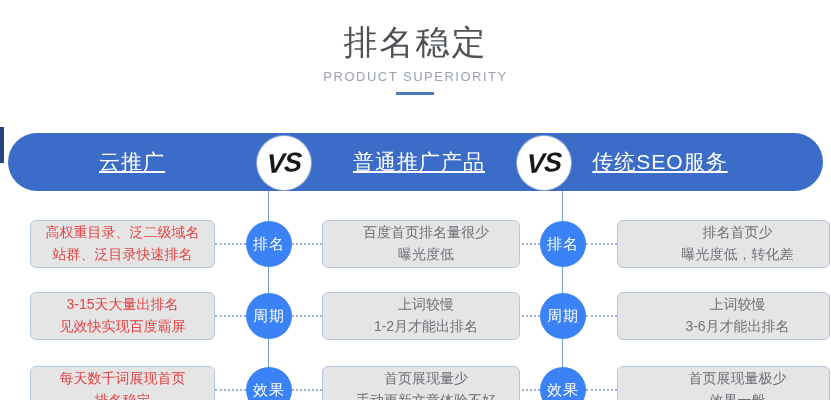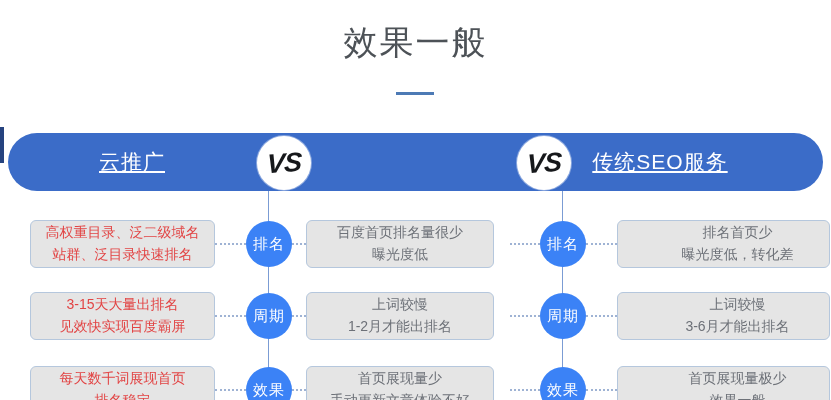--- a/index.html
+++ b/index.html
@@ -73,21 +73,21 @@
   .cell{
     position:absolute;top:0;height:46px;
     background:#e5e5e5;
     border:1px solid #b5c7dd;border-radius:6px;
     display:flex;align-items:center;justify-content:center;
     text-align:center;
     font-size:14px;line-height:1.55;color:#6d7178;
     white-space:pre-line;z-index:1;
   }
   .cell.c1{left:30px;width:183px;color:#e24444;}
-  .cell.c2{left:306px;width:186px;}
+  .cell.c2{left:322px;width:186px;padding-left:10px;}
   .cell.c3{left:617px;width:183px;padding-left:28px;}
   .dotline{
     position:absolute;top:23px;height:0;
     border-top:2px dotted #9fb3d4;z-index:0;
   }
   .dotline.d1{left:215px;width:31px;}
   .dotline.d2{left:292px;width:30px;}
   .dotline.d3{left:510px;width:30px;}
   .dotline.d4{left:586px;width:31px;}
   .row-badge{
@@ -97,26 +97,28 @@
     font-size:15px;z-index:2;letter-spacing:1px;
   }
   .row-badge.a{left:246px;}
   .row-badge.b{left:540px;}
 </style>
 </head>
 <body>
 
 <div class="page">
 
-  <div class="title">效果一般</div>
+  <div class="title">排名稳定</div>
+  <div class="subtitle">PRODUCT SUPERIORITY</div>
   <div class="divider"></div>
 
   <div class="ribbon-fold"></div>
   <div class="pill">
     <div class="col-label c1">云推广</div>
+    <div class="col-label c2">普通推广产品</div>
     <div class="col-label c3">传统SEO服务</div>
   </div>
   <div class="vs-badge a">
       <span>VS</span>
     </div>
   <div class="vs-badge b">
       <span>VS</span>
     </div>
 
   <div class="vline a"></div>

